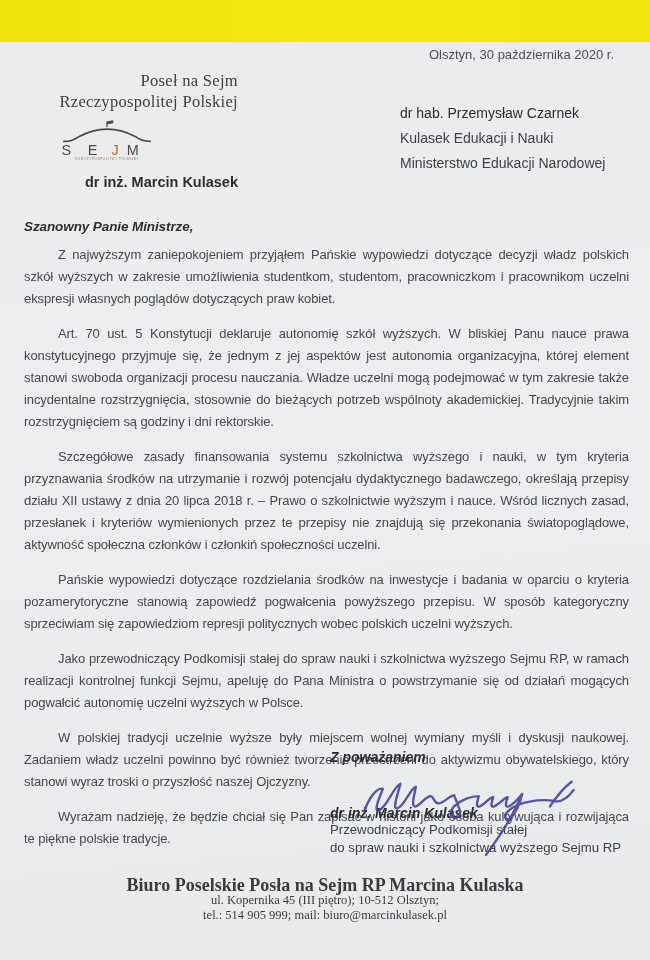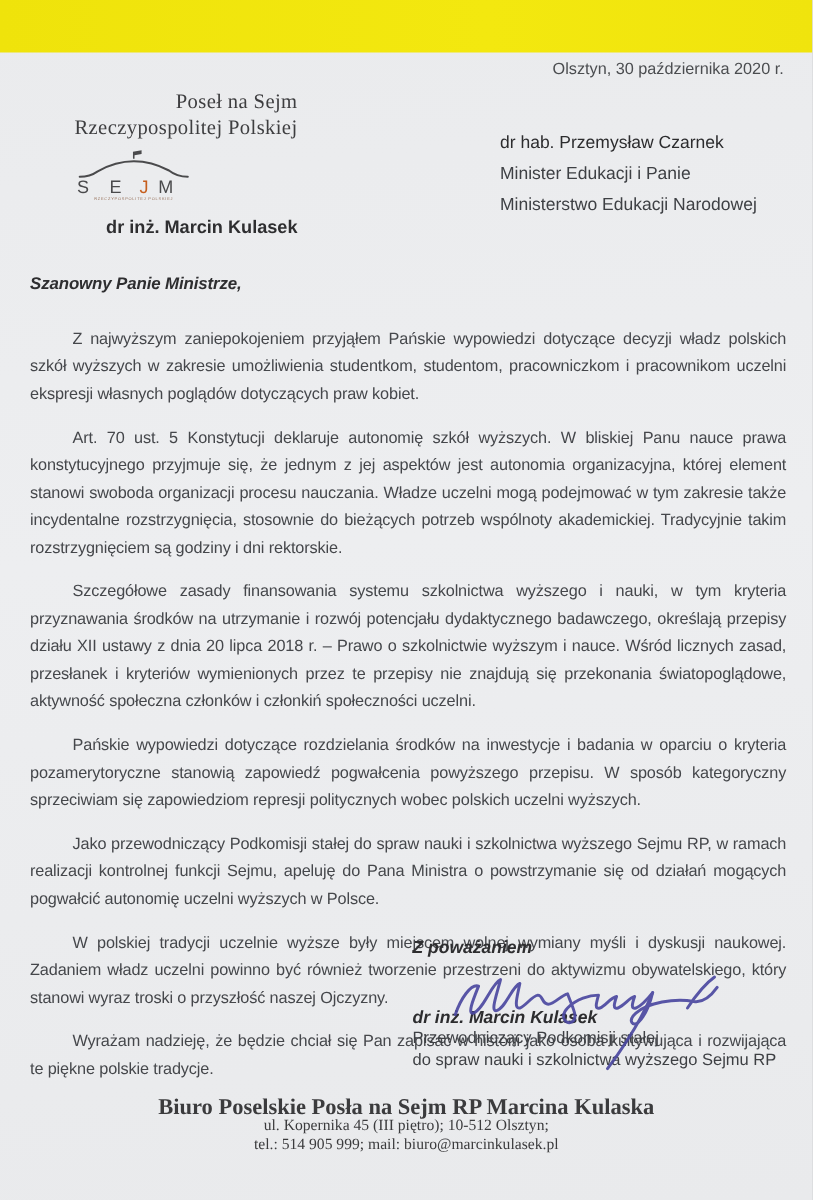--- a/index.html
+++ b/index.html
@@ -11,21 +11,21 @@
     background: linear-gradient(175deg, #eaebed 0%, #edeef0 45%, #e9eaec 100%);
     font-family: "Liberation Sans", sans-serif;
     color: #45474b;
     overflow: hidden;
   }
   .band {
     position: absolute; top: 0; left: 0; right: 0; height: 42px;
     background: linear-gradient(90deg, #efe30b 0%, #f3e80f 60%, #f0e40d 100%);
   }
   .date {
-    position: absolute; top: 47px; right: 23px;
+    position: absolute; top: 47px; right: 36px;
     font-size: 13px; color: #4b4d50;
   }
   .sender {
     position: absolute; top: 70px; left: 36px; width: 202px;
     text-align: right;
   }
   .sender-title {
     font-family: "Liberation Serif", serif;
     font-size: 16.5px; line-height: 21px; color: #3e3e40;
     letter-spacing: 0.3px;
@@ -40,21 +40,21 @@
   }
   .recipient-line { margin-bottom: 10px; line-height: 15px; }
   .recipient-line.bold { font-weight: 400; color: #2c2c2e; }
   .letter-body {
     position: absolute; top: 216px; left: 24px; width: 605px;
     font-size: 13px; line-height: 22px; letter-spacing: -0.1px;
     text-align: justify;
   }
   .greeting {
     font-weight: 700; font-style: italic; font-size: 13.5px;
-    color: #2e2e30; margin: 0 0 22px; text-align: left;
+    color: #2e2e30; margin: 0 0 6px; text-align: left;
   }
   .para { margin: 0 0 13px; text-indent: 34px; }
   .closing {
     position: absolute; top: 749px; left: 330px; width: 300px;
     font-size: 13.5px;
   }
   .valediction { font-weight: 700; font-style: italic; color: #2e2e30; font-size: 14px; }
   .sig-wrap { position: relative; height: 40px; }
   .sig-svg {
     position: absolute; left: 28px; top: -5px;
@@ -90,21 +90,21 @@
       <text x="36" y="60" text-anchor="middle" font-family="Liberation Sans, sans-serif" font-size="23" letter-spacing="10" fill="#4a4a4c">S E</text>
       <text x="88" y="60" text-anchor="middle" font-family="Liberation Sans, sans-serif" font-size="23" fill="#C65F1E">J</text>
       <text x="116" y="60" text-anchor="middle" font-family="Liberation Sans, sans-serif" font-size="23" fill="#4a4a4c">M</text>
       <text x="75" y="69" text-anchor="middle" font-family="Liberation Sans, sans-serif" font-size="5" letter-spacing="1" fill="#96705a">RZECZYPOSPOLITEJ POLSKIEJ</text>
     </svg>
     <div class="sender-name">dr inż. Marcin Kulasek</div>
   </div>
 
   <div class="recipient">
     <div class="recipient-line bold">dr hab. Przemysław Czarnek</div>
-    <div class="recipient-line">Minister Edukacji i Panie</div>
+    <div class="recipient-line">Kulasek Edukacji i Nauki</div>
     <div class="recipient-line">Ministerstwo Edukacji Narodowej</div>
   </div>
 
   <div class="letter-body">
     <p class="greeting">Szanowny Panie Ministrze,</p>
     <p class="para">Z najwyższym zaniepokojeniem przyjąłem Pańskie wypowiedzi dotyczące decyzji władz polskich szkół wyższych w zakresie umożliwienia studentkom, studentom, pracowniczkom i pracownikom uczelni ekspresji własnych poglądów dotyczących praw kobiet.</p>
     <p class="para">Art. 70 ust. 5 Konstytucji deklaruje autonomię szkół wyższych. W bliskiej Panu nauce prawa konstytucyjnego przyjmuje się, że jednym z jej aspektów jest autonomia organizacyjna, której element stanowi swoboda organizacji procesu nauczania. Władze uczelni mogą podejmować w tym zakresie także incydentalne rozstrzygnięcia, stosownie do bieżących potrzeb wspólnoty akademickiej. Tradycyjnie takim rozstrzygnięciem są godziny i dni rektorskie.</p>
     <p class="para">Szczegółowe zasady finansowania systemu szkolnictwa wyższego i nauki, w tym kryteria przyznawania środków na utrzymanie i rozwój potencjału dydaktycznego badawczego, określają przepisy działu XII ustawy z dnia 20 lipca 2018 r. – Prawo o szkolnictwie wyższym i nauce. Wśród licznych zasad, przesłanek i kryteriów wymienionych przez te przepisy nie znajdują się przekonania światopoglądowe, aktywność społeczna członków i członkiń społeczności uczelni.</p>
     <p class="para">Pańskie wypowiedzi dotyczące rozdzielania środków na inwestycje i badania w oparciu o kryteria pozamerytoryczne stanowią zapowiedź pogwałcenia powyższego przepisu. W sposób kategoryczny sprzeciwiam się zapowiedziom represji politycznych wobec polskich uczelni wyższych.</p>
     <p class="para">Jako przewodniczący Podkomisji stałej do spraw nauki i szkolnictwa wyższego Sejmu RP, w ramach realizacji kontrolnej funkcji Sejmu, apeluję do Pana Ministra o powstrzymanie się od działań mogących pogwałcić autonomię uczelni wyższych w Polsce.</p>

